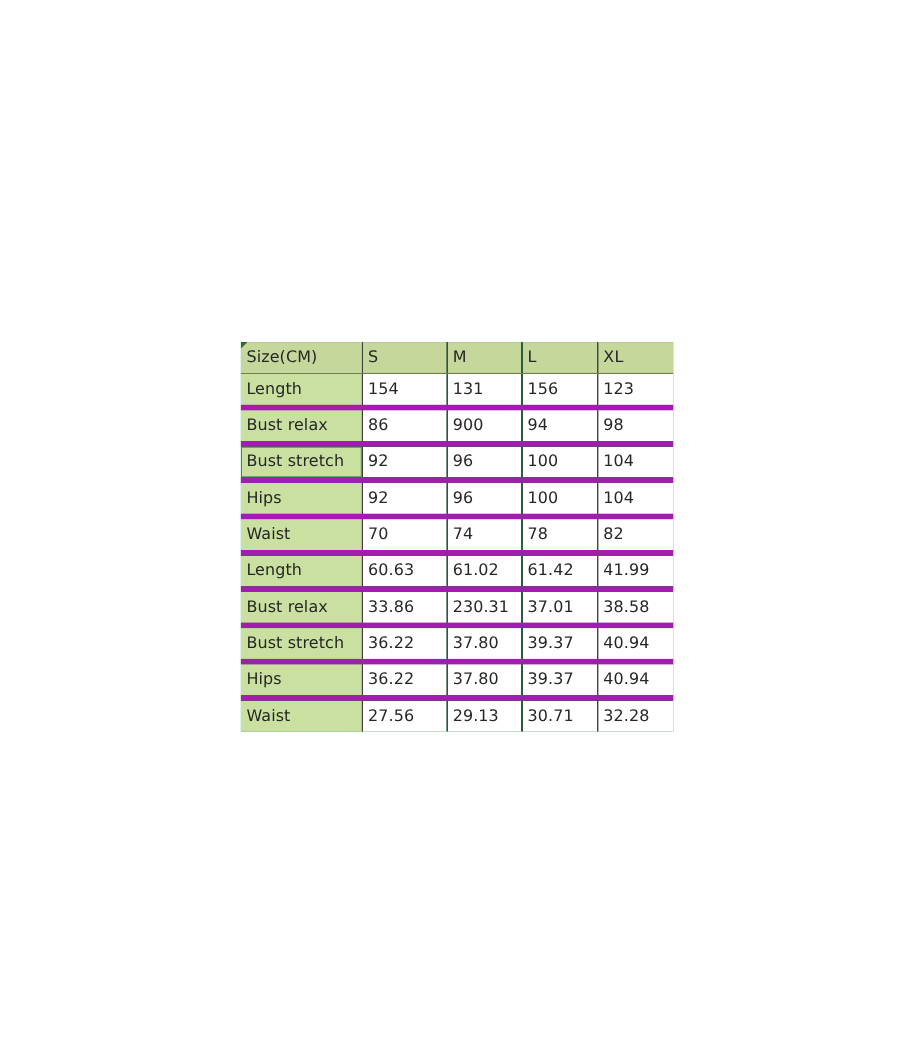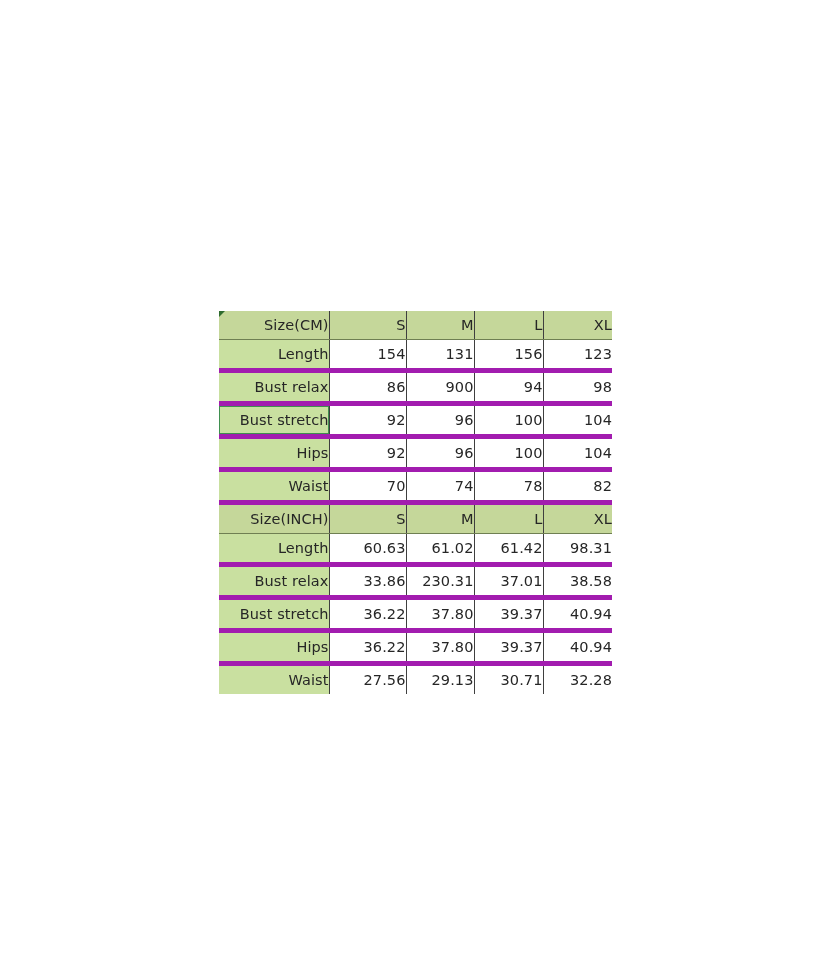--- a/index.html
+++ b/index.html
@@ -21,21 +21,20 @@
     left: 219px;
     top: 311px;
     width: 393px;
   }
 
   table.size-table {
     border-collapse: collapse;
     table-layout: fixed;
     width: 393px;
     background: #15803d;
-    text-align: right;
   }
 
   table.size-table col.c-label { width: 110px; }
   table.size-table col.c-s     { width: 77px; }
   table.size-table col.c-m     { width: 68px; }
   table.size-table col.c-l     { width: 69px; }
   table.size-table col.c-xl    { width: 69px; }
 
   table.size-table td {
     height: 28px;
@@ -175,34 +174,27 @@
       </tr>
 
       <tr>
         <td class="label-cell">Waist</td>
         <td class="value-cell">70</td>
         <td class="value-cell">74</td>
         <td class="value-cell">78</td>
         <td class="value-cell">82</td>
       </tr>
 
-      <tr class="header-row second-block">
-        <td class="label-cell">Size(INCH)</td>
-        <td class="label-cell">S</td>
-        <td class="label-cell">M</td>
-        <td class="label-cell">L</td>
-        <td class="label-cell">XL</td>
-      </tr>
 
       <tr>
         <td class="label-cell">Length</td>
         <td class="value-cell">60.63</td>
         <td class="value-cell">61.02</td>
         <td class="value-cell">61.42</td>
-        <td class="value-cell">98.31</td>
+        <td class="value-cell">41.99</td>
       </tr>
 
       <tr>
         <td class="label-cell">Bust relax</td>
         <td class="value-cell">33.86</td>
         <td class="value-cell">230.31</td>
         <td class="value-cell">37.01</td>
         <td class="value-cell">38.58</td>
       </tr>
 

